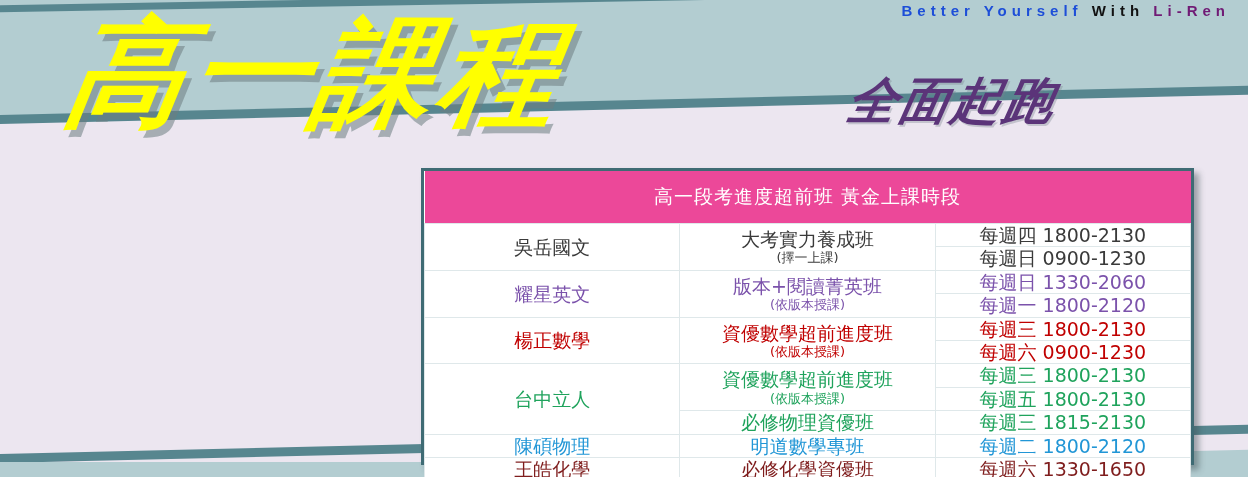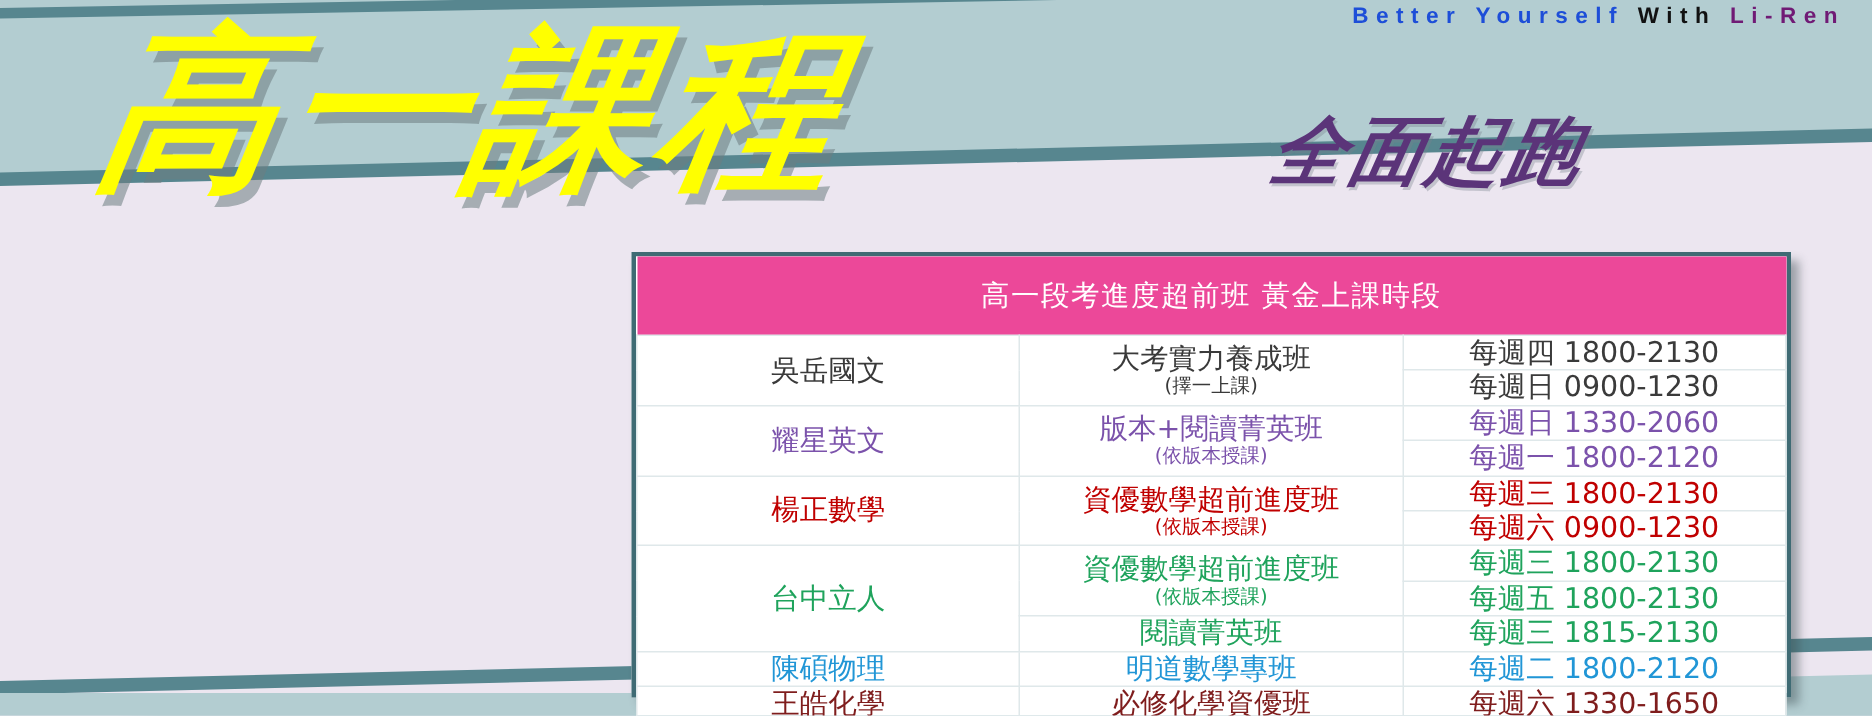--- a/index.html
+++ b/index.html
@@ -176,21 +176,21 @@
           </tr>
           <tr>
             <td class="c-teacher c-green" rowspan="3">台中立人</td>
             <td class="c-course c-green" rowspan="2">資優數學超前進度班<span class="sub">(依版本授課)</span></td>
             <td class="c-time c-green">每週三 1800-2130</td>
           </tr>
           <tr>
             <td class="c-time c-green">每週五 1800-2130</td>
           </tr>
           <tr>
-            <td class="c-course c-green" rowspan="1">閱讀菁英班</td>
+            <td class="c-course c-green" rowspan="1">必修物理資優班</td>
             <td class="c-time c-green">每週三 1815-2130</td>
           </tr>
           <tr>
             <td class="c-teacher c-blue" rowspan="1">陳碩物理</td>
             <td class="c-course c-blue" rowspan="1">明道數學專班</td>
             <td class="c-time c-blue">每週二 1800-2120</td>
           </tr>
           <tr>
             <td class="c-teacher c-orange" rowspan="1">王皓化學</td>
             <td class="c-course c-orange" rowspan="1">必修化學資優班</td>

